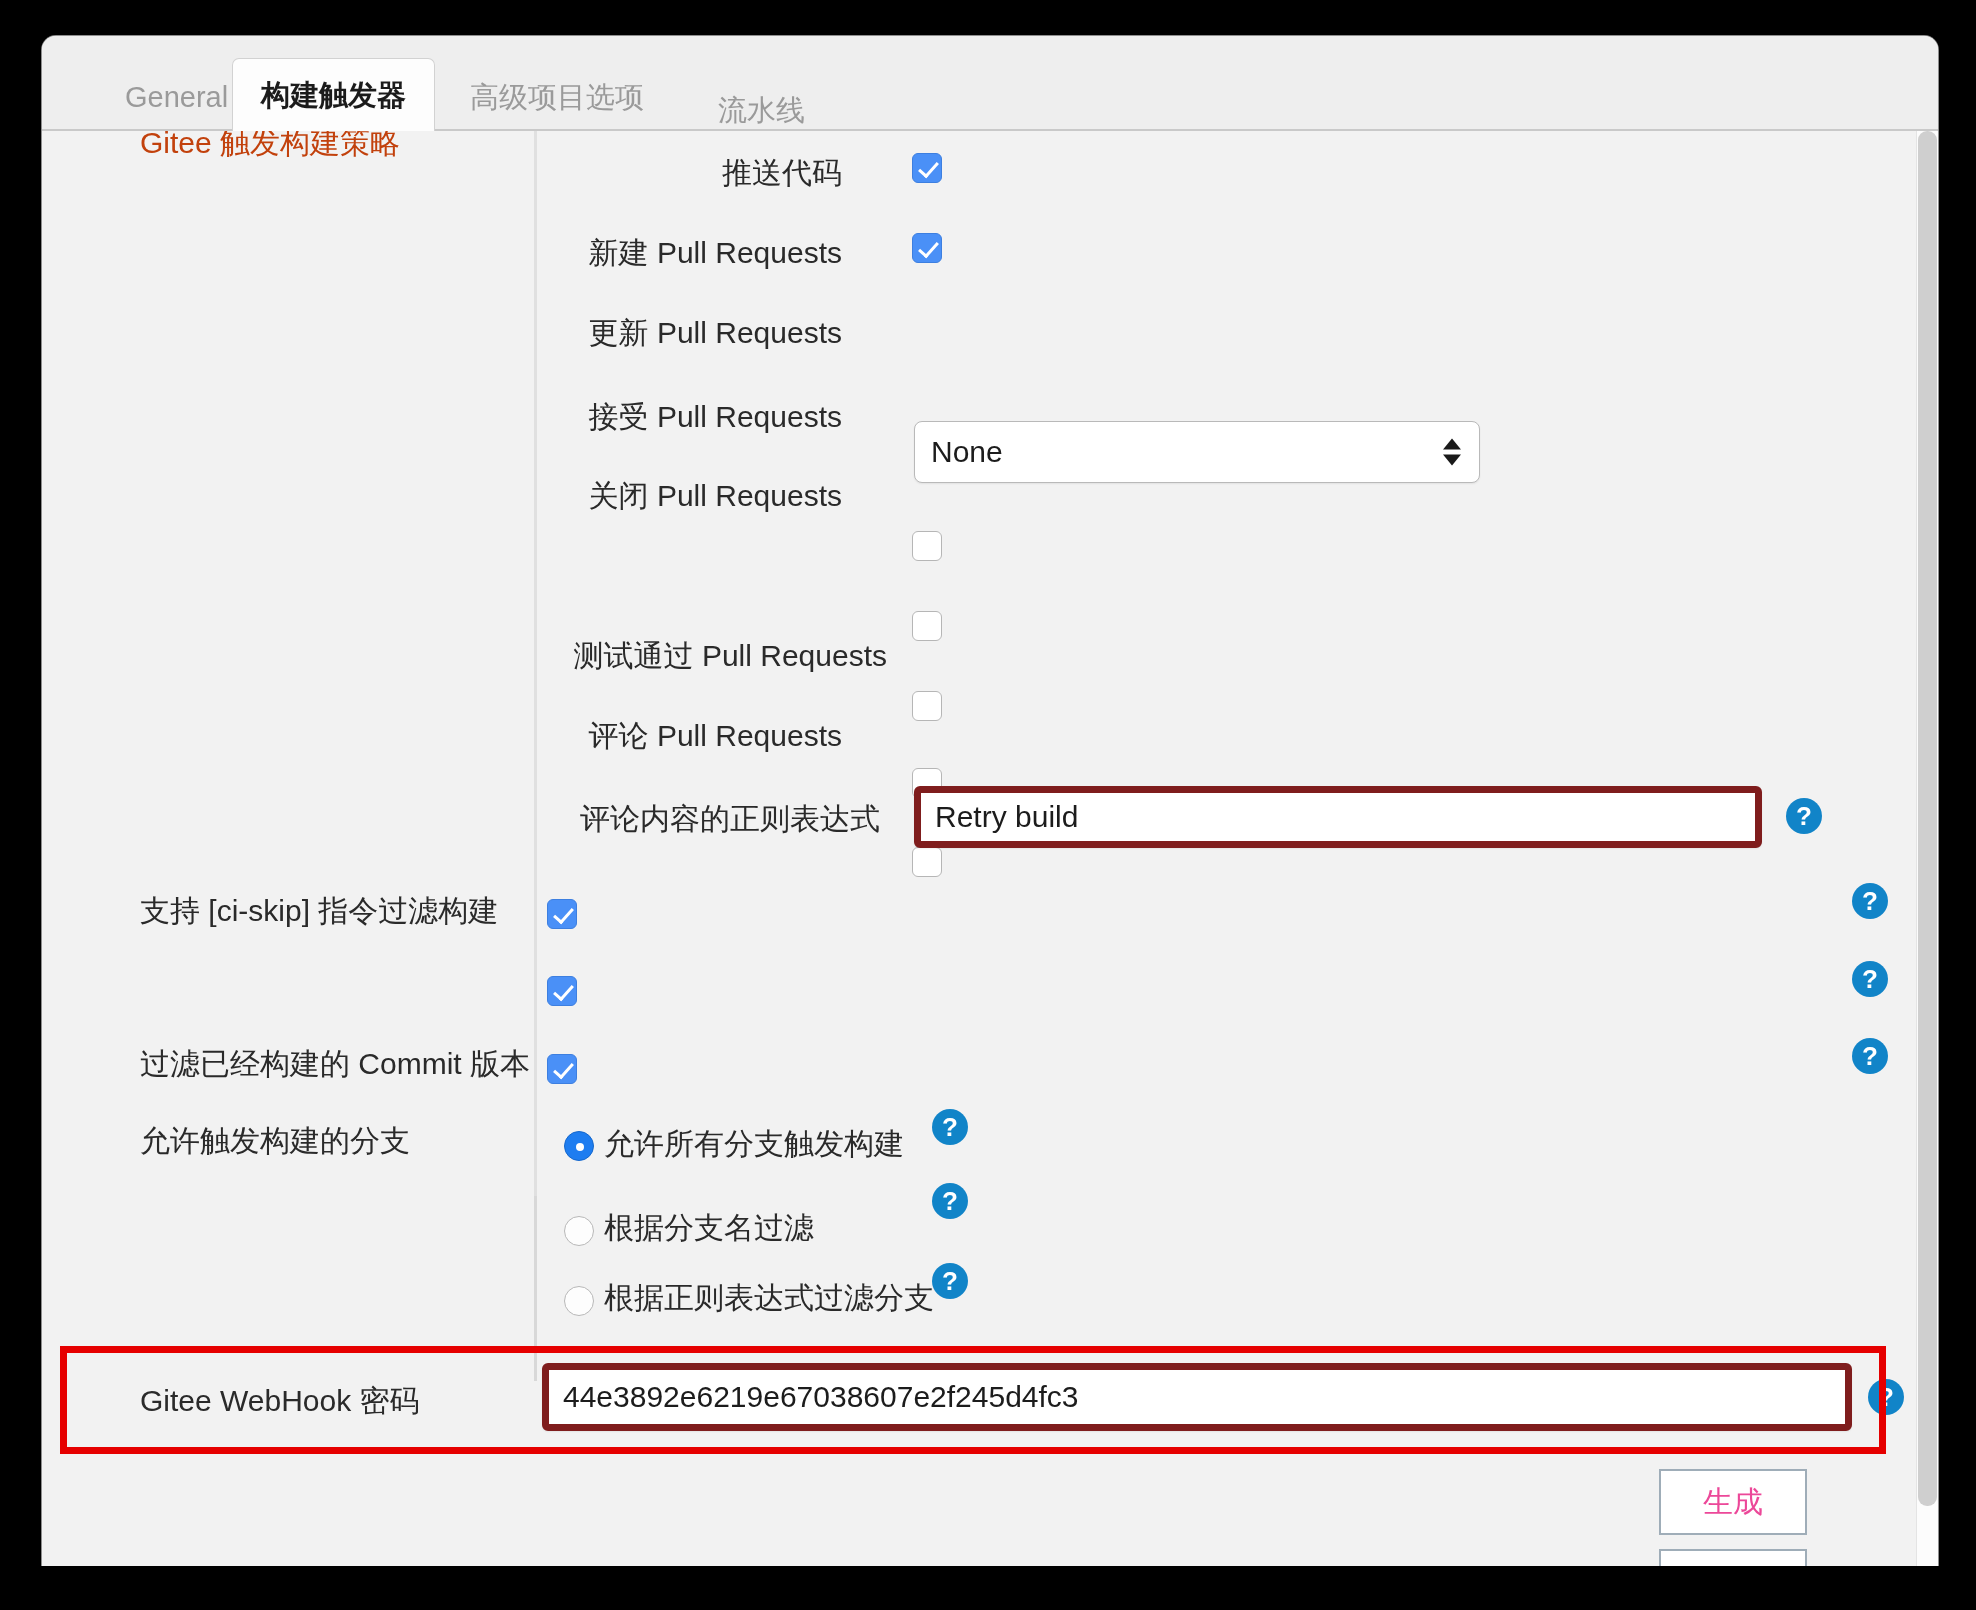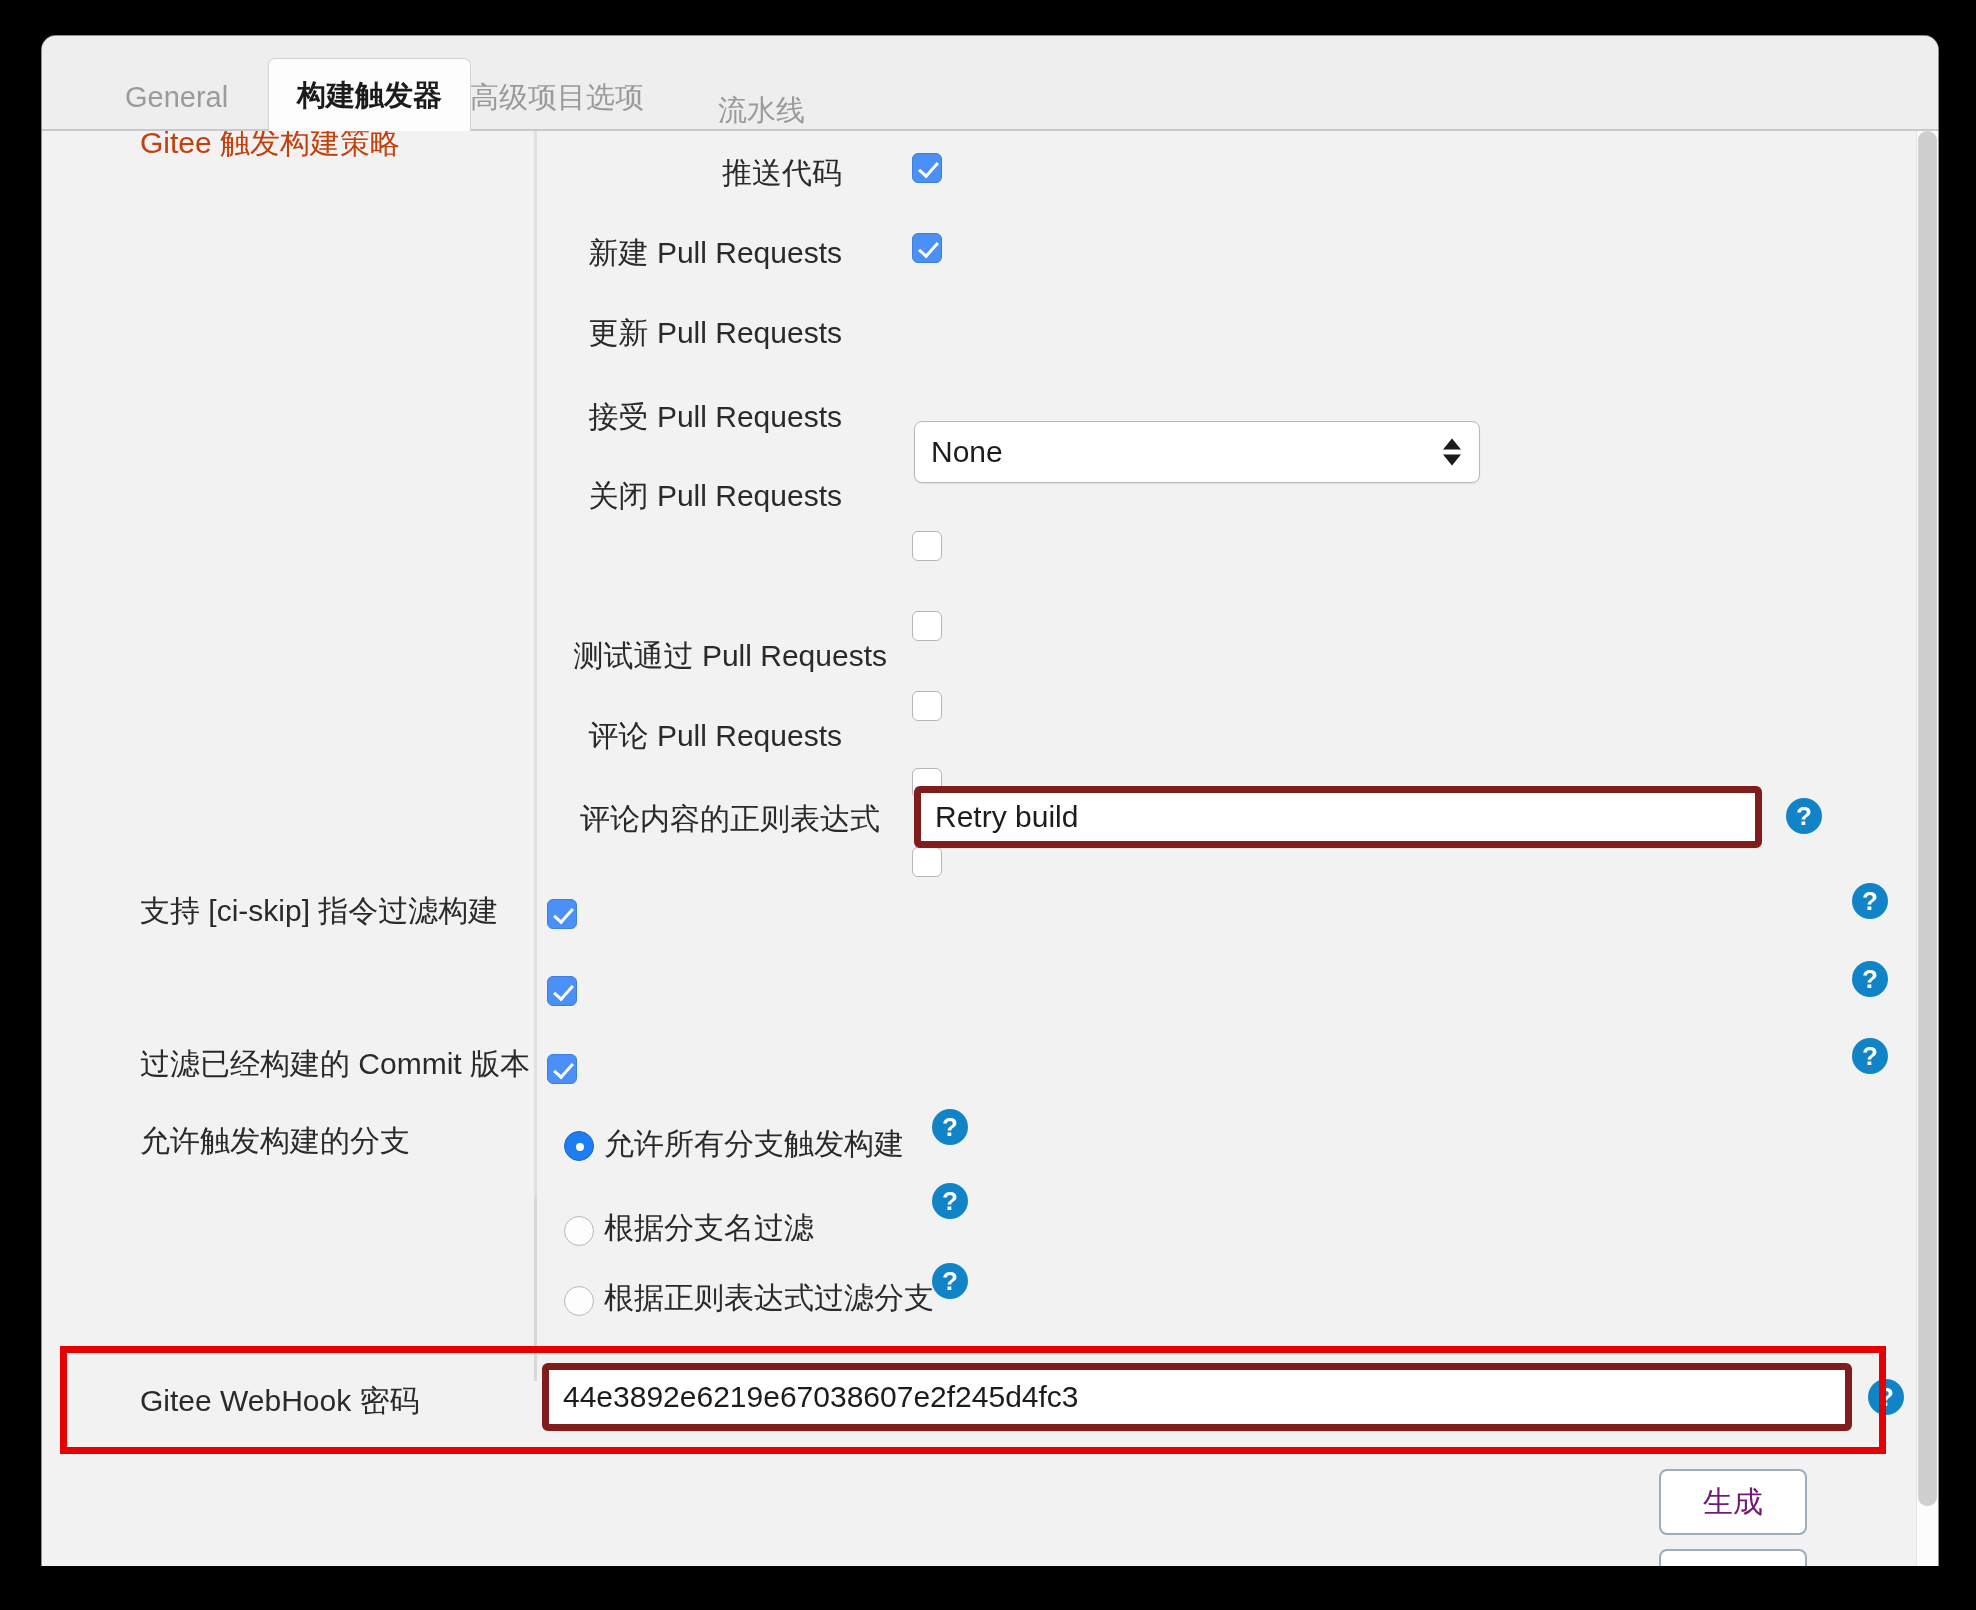--- a/index.html
+++ b/index.html
@@ -45,21 +45,21 @@
     background: #fdfdfd;
     color: #1b1b1b;
     font-weight: bold;
     border: 1px solid #d2d2d2;
     border-bottom: none;
     border-radius: 7px 7px 0 0;
     top: 22px;
     height: 75px;
   }
   #tab-general  { left: 55px; }
-  #tab-trigger  { left: 190px; margin-left: 36px; }
+  #tab-trigger  { left: 190px; }
   #tab-advanced { left: 400px; }
   #tab-pipeline { left: 648px; align-items: flex-end; }
 
   
   #content {
     position: absolute;
     left: 0; top: 95px;
     width: 1896px; height: 1479px;
     background: #f2f2f2;
     overflow: hidden;
@@ -206,23 +206,23 @@
     display: flex; align-items: center; justify-content: center;
     cursor: pointer;
     line-height: 1;
   }
 
   
   .btn {
     position: absolute;
     background: #ffffff;
     border: 2px solid #9fadb8;
-    border-radius: 8px;
-    font-size: 30px;
-    color: #701a75;
+    border-radius: 0;
+    font-size: 30px;
+    color: #ec4899;
     display: flex; align-items: center; justify-content: center;
     cursor: pointer;
     width: 148px; height: 66px;
   }
 
   
   #highlight-box {
     position: absolute;
     left: 18px; top: 1215px;
     width: 1826px; height: 108px;

